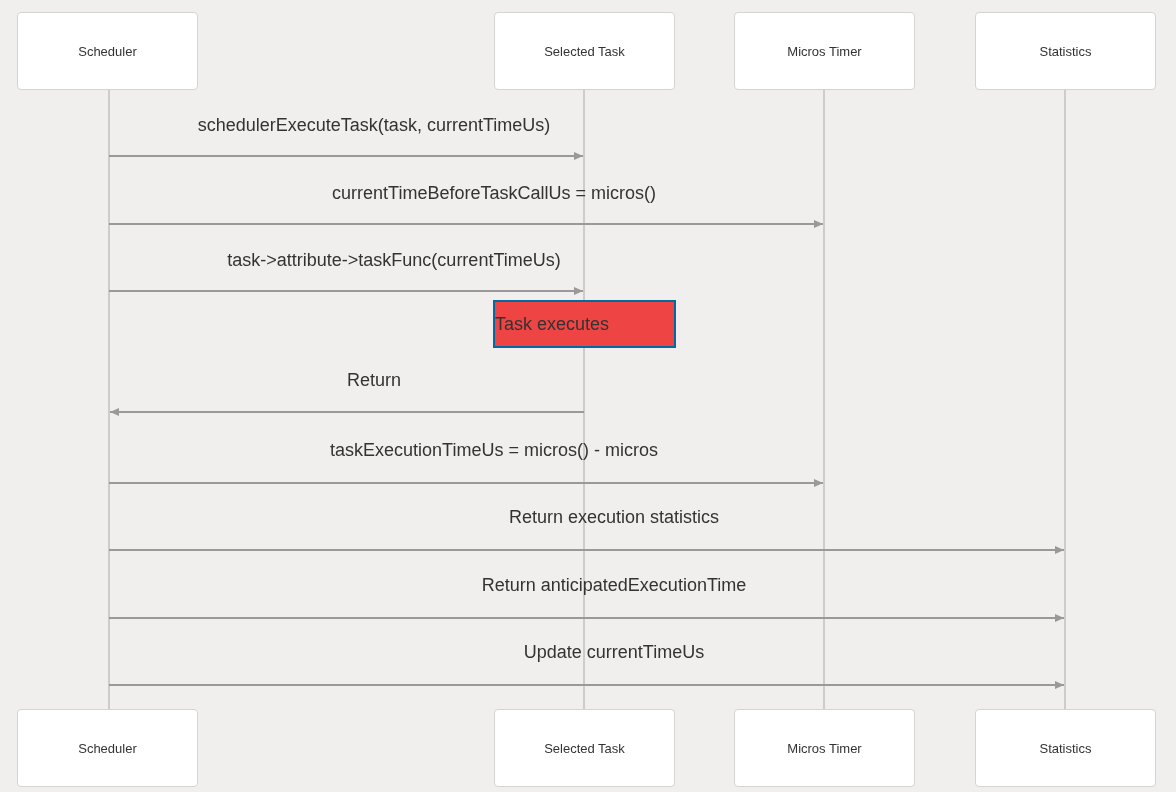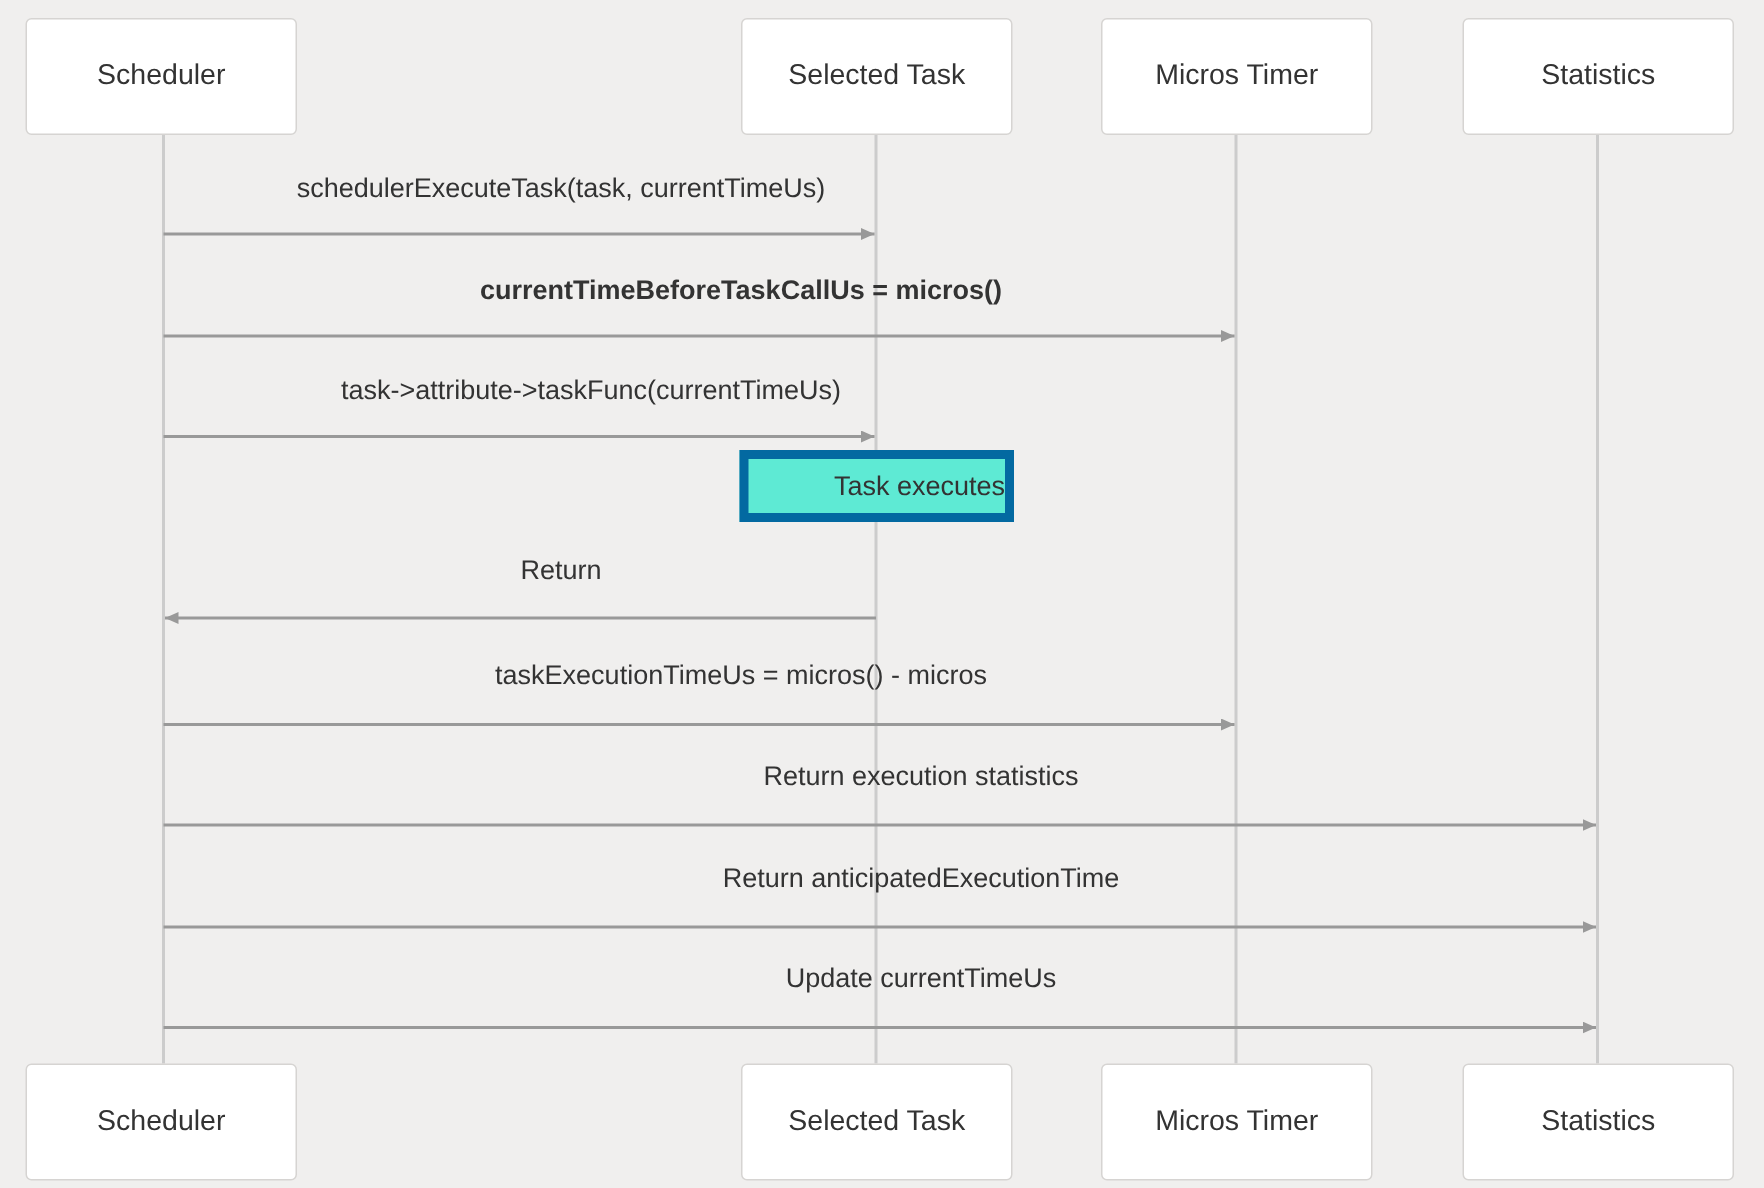--- a/index.html
+++ b/index.html
@@ -29,33 +29,33 @@
     position: absolute;
     background: #ffffff;
     border: 1px solid #d6d4d2;
     border-radius: 4px;
     box-sizing: border-box;
     display: flex;
     align-items: center;
     justify-content: center;
   }
   .actor-label {
-    font-size: 19px;
+    font-size: 13px;
     color: #333333;
     font-family: "Liberation Sans", sans-serif;
     white-space: nowrap;
   }
   .note-box {
     position: absolute;
-    background: #5eead4;
-    border: 6px solid #0369a1;
+    background: #ef4444;
+    border: 2px solid #0369a1;
     box-sizing: border-box;
     display: flex;
     align-items: center;
-    justify-content: flex-end;
+    justify-content: flex-start;
   }
   .note-label {
     font-size: 18px;
     color: #333333;
     font-family: "Liberation Sans", sans-serif;
     white-space: nowrap;
   }
   .msg-label {
     position: absolute;
     font-size: 18px;
@@ -127,21 +127,21 @@
         <span class="actor-label">Statistics</span>
       </div>
     </div>
   <div id="notes">
       <div class="note-box" style="left: 493px; top: 300px; width: 183px; height: 48px;">
         <span class="note-label">Task executes</span>
       </div>
     </div>
   <div id="labels">
       <div class="msg-label" style="left: 346px; top: 115px;">schedulerExecuteTask(task, currentTimeUs)</div>
-      <div class="msg-label" style="left: 466px; top: 183px; font-weight: bold;">currentTimeBeforeTaskCallUs = micros()</div>
+      <div class="msg-label" style="left: 466px; top: 183px;">currentTimeBeforeTaskCallUs = micros()</div>
       <div class="msg-label" style="left: 366px; top: 250px;">task-&gt;attribute-&gt;taskFunc(currentTimeUs)</div>
       <div class="msg-label" style="left: 346px; top: 370px;">Return</div>
       <div class="msg-label" style="left: 466px; top: 440px;">taskExecutionTimeUs = micros() - micros</div>
       <div class="msg-label" style="left: 586px; top: 507px;">Return execution statistics</div>
       <div class="msg-label" style="left: 586px; top: 575px;">Return anticipatedExecutionTime</div>
       <div class="msg-label" style="left: 586px; top: 642px;">Update currentTimeUs</div>
     </div>
 
 </div>
 

